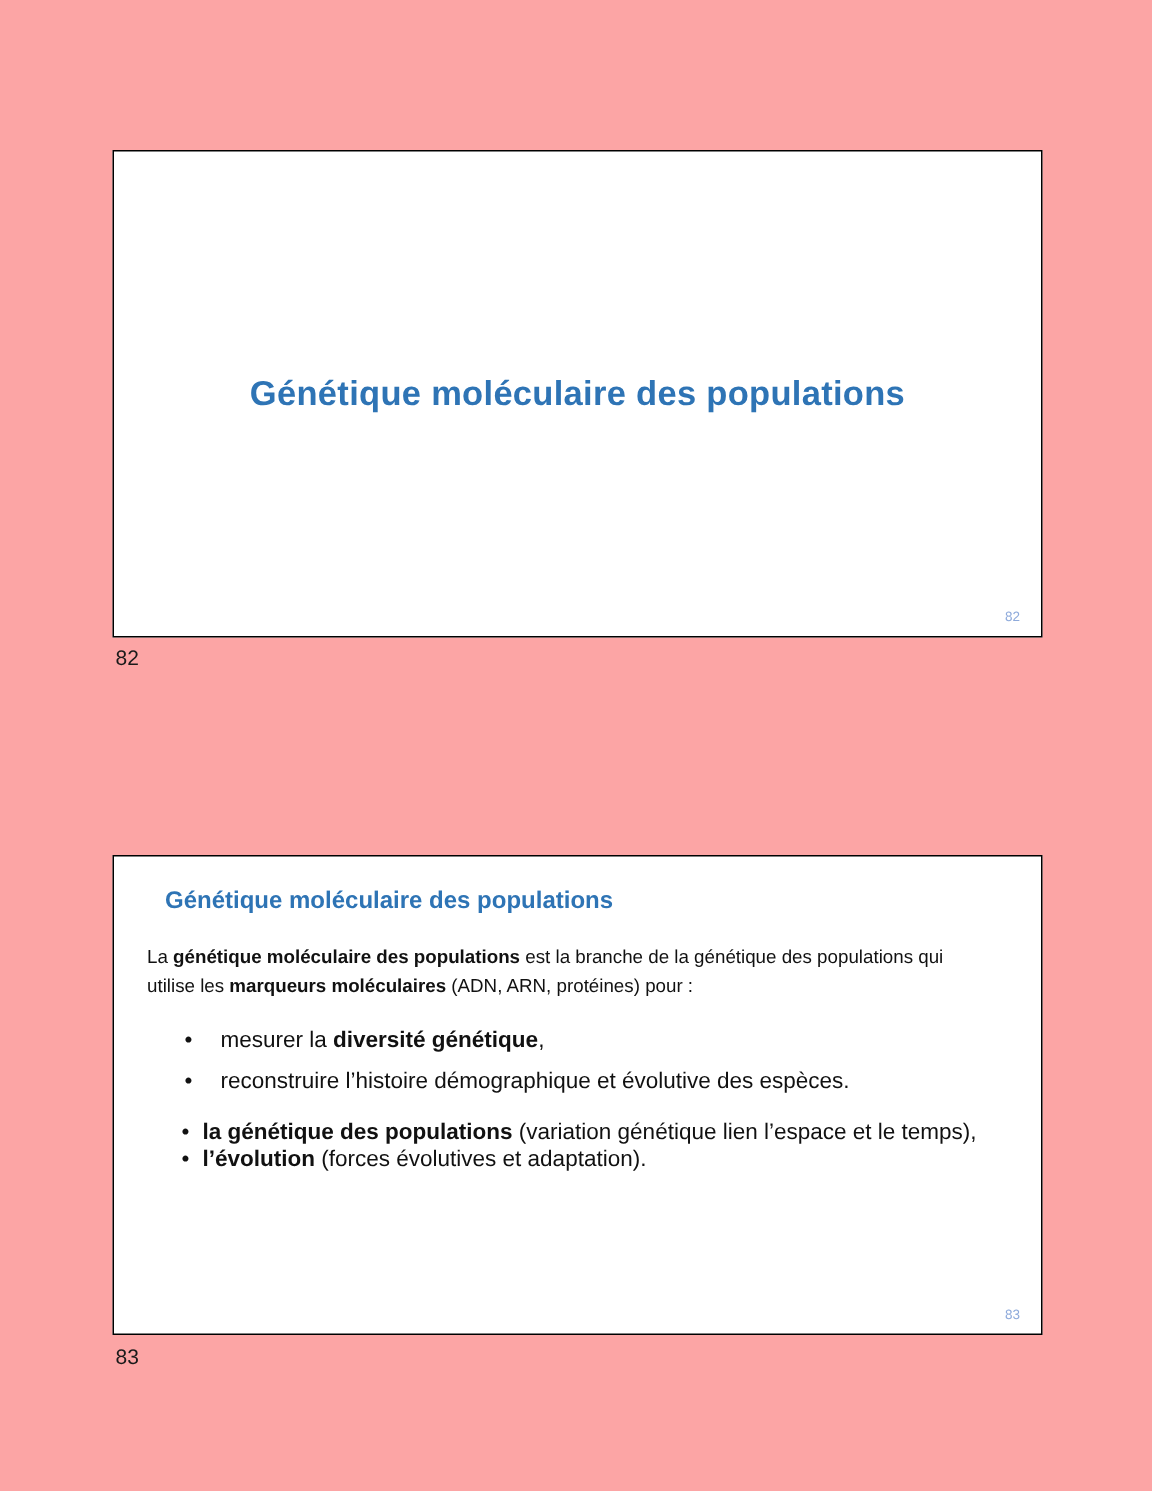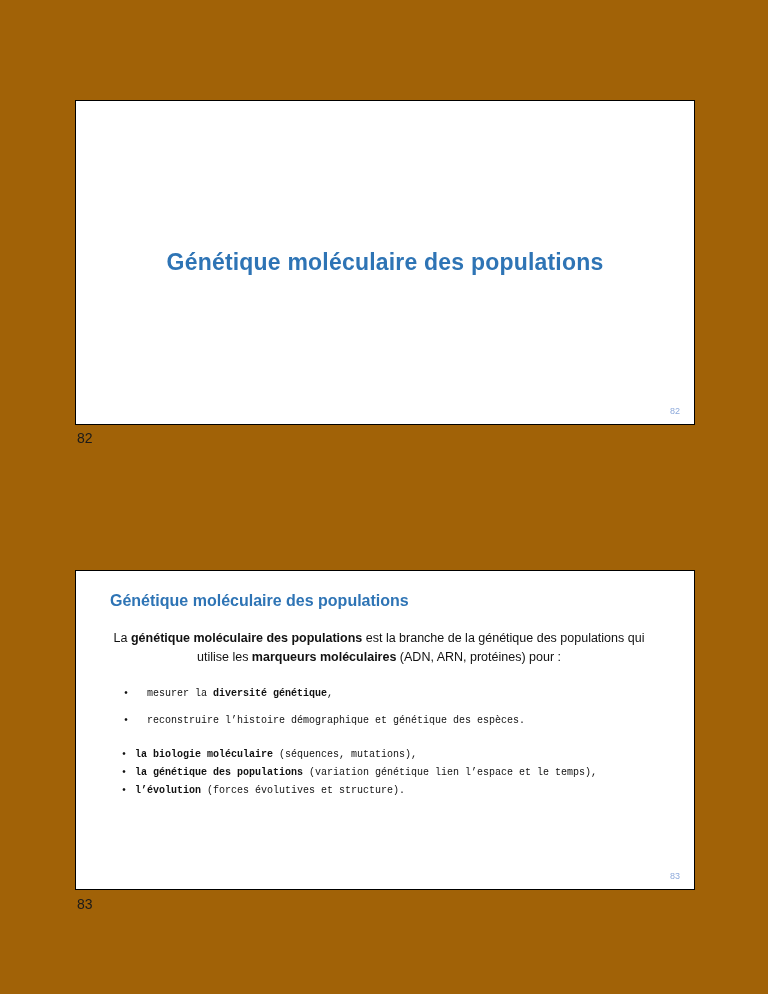--- a/index.html
+++ b/index.html
@@ -3,21 +3,21 @@
 <meta charset="utf-8">
 <style>
   * { margin: 0; padding: 0; box-sizing: border-box; }
   html, body { background: #ffffff; }
   body { font-family: "Liberation Sans", "DejaVu Sans", sans-serif; }
 
   .page {
     position: relative;
     width: 768px;
     height: 994px;
-    background: #a16207;
+    background: #fca5a5;
     overflow: hidden;
   }
 
   .slide {
     position: absolute;
     left: 75px;
     width: 620px;
     background: #ffffff;
     border: 1px solid #000000;
   }
@@ -68,33 +68,32 @@
     font-weight: bold;
     margin: 0 0 19px 12px;
   }
 
   .body-text {
     font-size: 12.5px;
     line-height: 19px;
     color: #111111;
   }
 
-  .intro { margin-bottom: 0; text-align: center; }
+  .intro { margin-bottom: 0; }
 
   .bullets {
     list-style: none;
     margin-top: 17px;
   }
 
   .bullets li {
     position: relative;
-    font-size: 10px;
+    font-size: 15px;
     line-height: 19px;
     color: #111111;
-    font-family: Liberation Mono, monospace;
   }
 
   .bullets li::before {
     content: "\2022";
     position: absolute;
     color: #111111;
   }
 
   .bullets-1 li { padding-left: 49px; margin-bottom: 8px; }
   .bullets-1 li::before { left: 25px; }
@@ -118,27 +117,26 @@
   </section>
   <div class="page-label page-label-1">82</div>
 
   <section class="slide slide-2">
     <h2 class="slide-heading">Génétique moléculaire des populations</h2>
 
     <p class="body-text intro"><span>La </span><span class="b">génétique moléculaire des populations</span><span> est la branche de la génétique des populations qui utilise les </span><span class="b">marqueurs moléculaires</span><span> (ADN, ARN, protéines) pour :</span></p>
 
     <ul class="bullets bullets-1">
       <li><span>mesurer la </span><span class="b">diversité génétique</span><span>,</span></li>
-      <li><span>reconstruire l’histoire démographique et génétique des espèces.</span></li>
+      <li><span>reconstruire l’histoire démographique et évolutive des espèces.</span></li>
     </ul>
 
 
     <ul class="bullets bullets-2">
-      <li><span class="b">la biologie moléculaire</span><span> (séquences, mutations),</span></li>
       <li><span class="b">la génétique des populations</span><span> (variation génétique lien l’espace et le temps),</span></li>
-      <li><span class="b">l’évolution</span><span> (forces évolutives et structure).</span></li>
+      <li><span class="b">l’évolution</span><span> (forces évolutives et adaptation).</span></li>
     </ul>
 
     <div class="slide-num">83</div>
   </section>
   <div class="page-label page-label-2">83</div>
 
 </div>
 
 </body></html>

